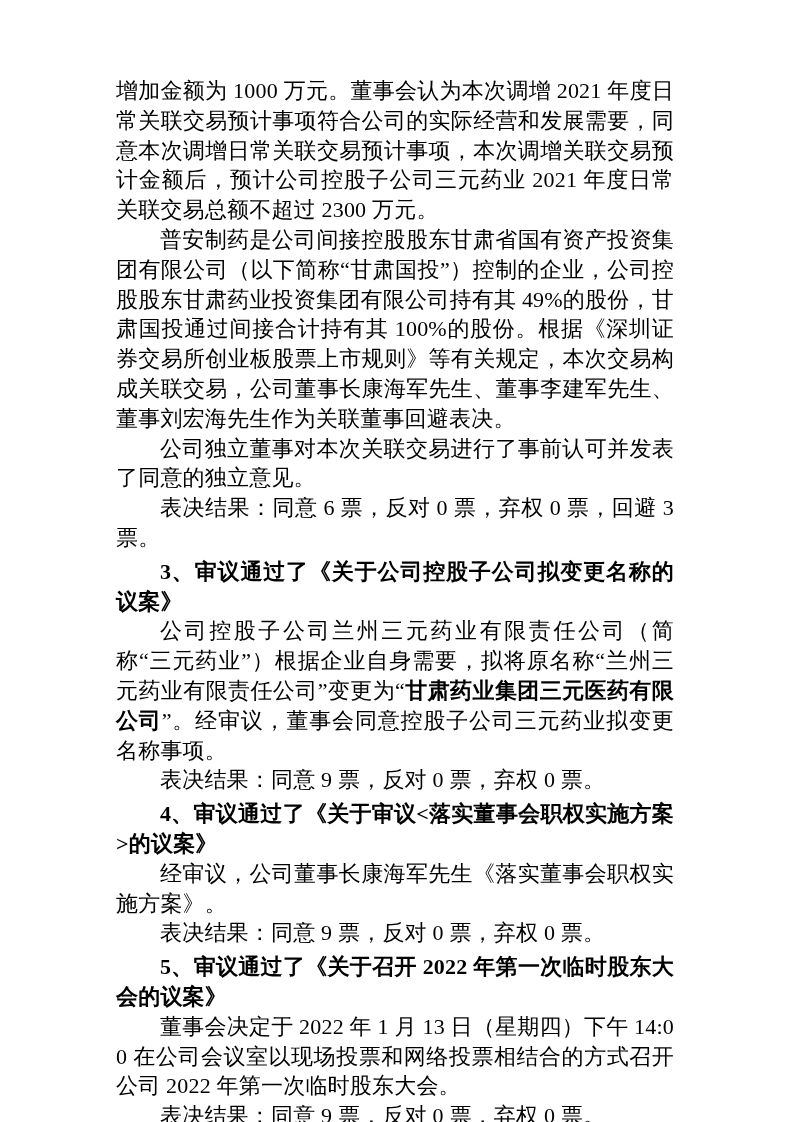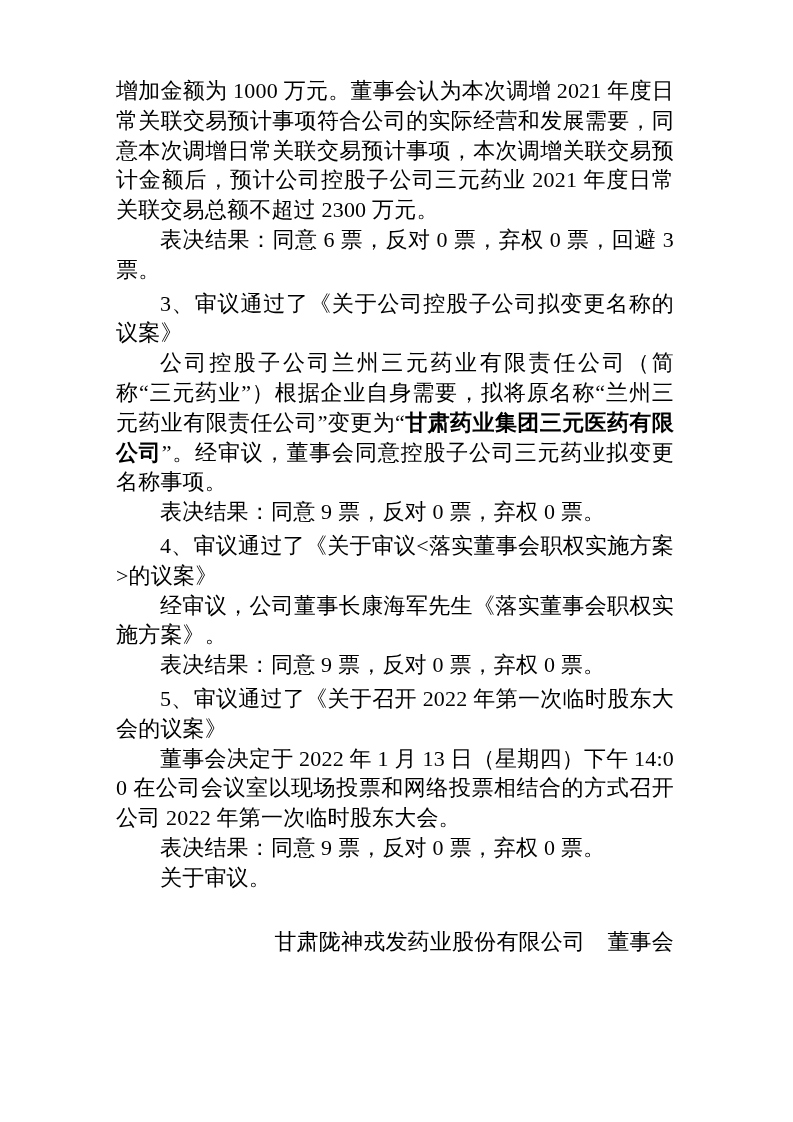--- a/index.html
+++ b/index.html
@@ -22,36 +22,38 @@
   .doc p {
     margin: 0;
     font-size: 22px;
     line-height: 29.8px;
     text-align: justify;
     letter-spacing: 0.2px;
     word-break: break-all;
   }
   p.indent { text-indent: 2em; }
   p.heading {
-    font-weight: normal;
+    font-weight: bold;
     text-indent: 2em;
     margin-top: 4px;
   }
   p.rich b { font-weight: bold; }
   .sig { margin-top: 34px; }
   .sig p {
     text-align: right;
     text-indent: 0;
   }
 </style>
 </head>
 <body>
 
 <div class="doc">
   <p class="body">增加金额为 1000 万元。董事会认为本次调增 2021 年度日常关联交易预计事项符合公司的实际经营和发展需要，同意本次调增日常关联交易预计事项，本次调增关联交易预计金额后，预计公司控股子公司三元药业 2021 年度日常关联交易总额不超过 2300 万元。</p>
+  <p class="body indent">普安制药是公司间接控股股东甘肃省国有资产投资集团有限公司（以下简称“甘肃国投”）控制的企业，公司控股股东甘肃药业投资集团有限公司持有其 49%的股份，甘肃国投通过间接合计持有其 100%的股份。根据《深圳证券交易所创业板股票上市规则》等有关规定，本次交易构成关联交易，公司董事长康海军先生、董事李建军先生、董事刘宏海先生作为关联董事回避表决。</p>
+  <p class="body indent">公司独立董事对本次关联交易进行了事前认可并发表了同意的独立意见。</p>
   <p class="body indent">表决结果：同意 6 票，反对 0 票，弃权 0 票，回避 3 票。</p>
 
   <p class="heading">3、审议通过了《关于公司控股子公司拟变更名称的议案》</p>
   <p class="body indent rich"><span>公司控股子公司兰州三元药业有限责任公司（简称“三元药业”）根据企业自身需要，拟将原名称“兰州三元药业有限责任公司”变更为“</span><b>甘肃药业集团三元医药有限公司</b><span>”。经审议，董事会同意控股子公司三元药业拟变更名称事项。</span></p>
   <p class="body indent">表决结果：同意 9 票，反对 0 票，弃权 0 票。</p>
 
   <p class="heading">4、审议通过了《关于审议&lt;落实董事会职权实施方案&gt;的议案》</p>
   <p class="body indent">经审议，公司董事长康海军先生《落实董事会职权实施方案》。</p>
   <p class="body indent">表决结果：同意 9 票，反对 0 票，弃权 0 票。</p>
 

